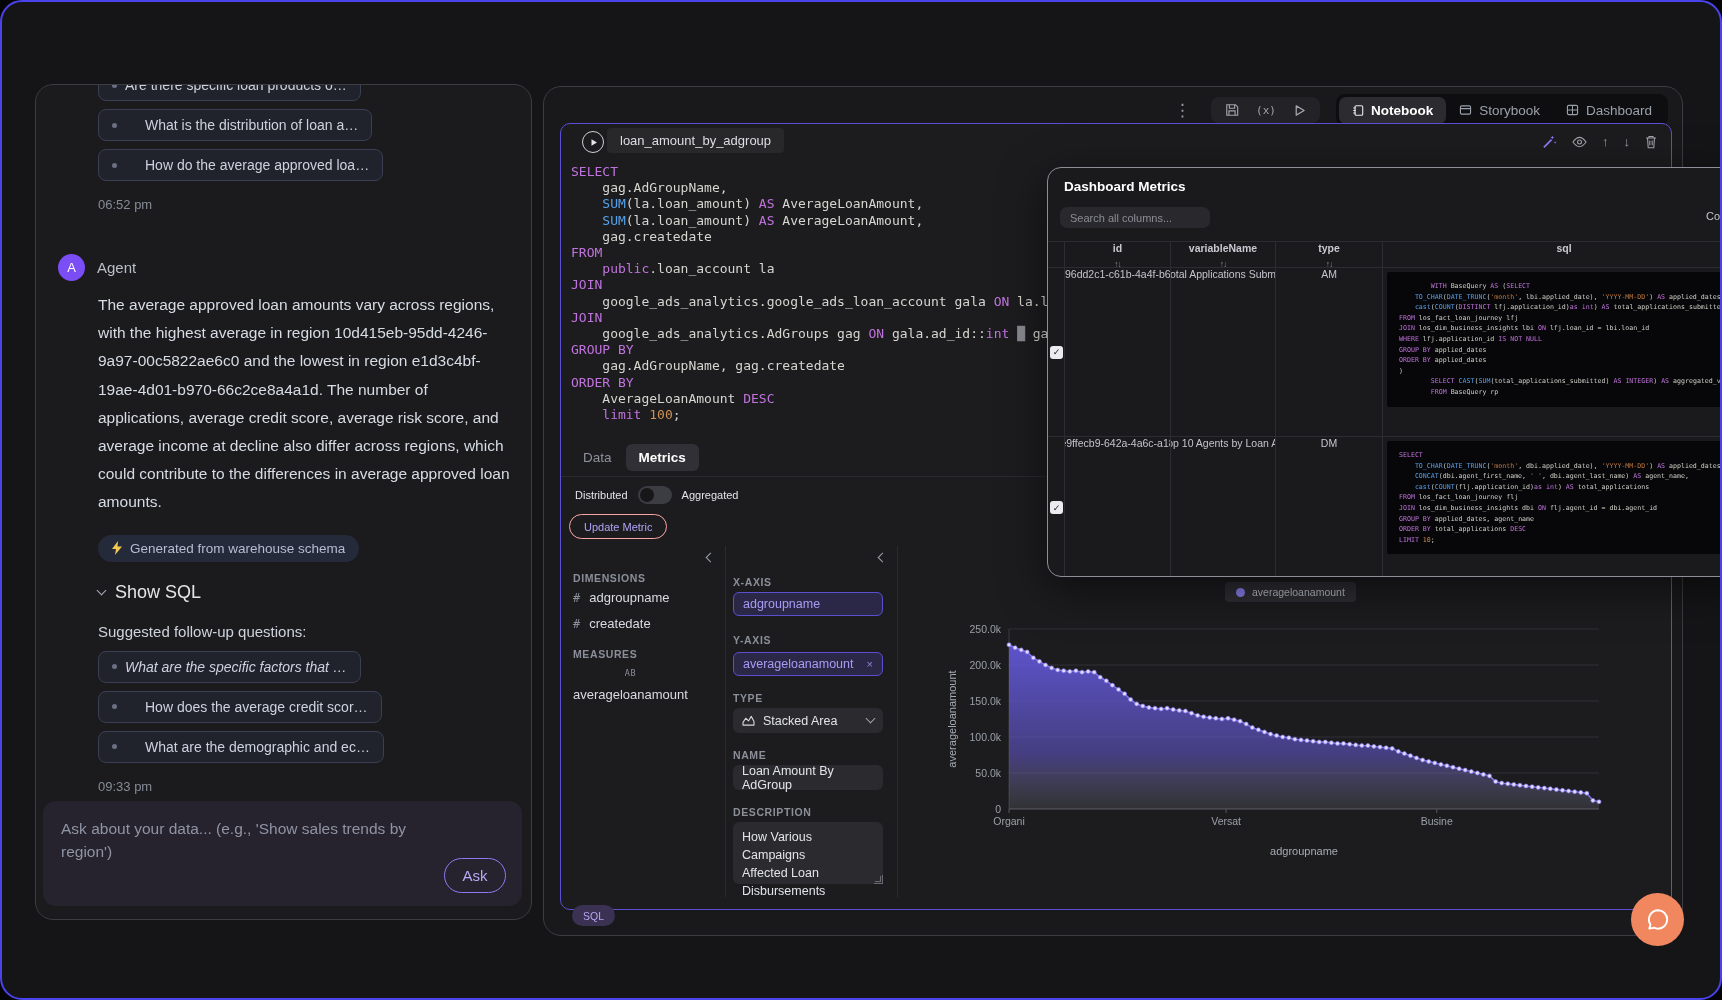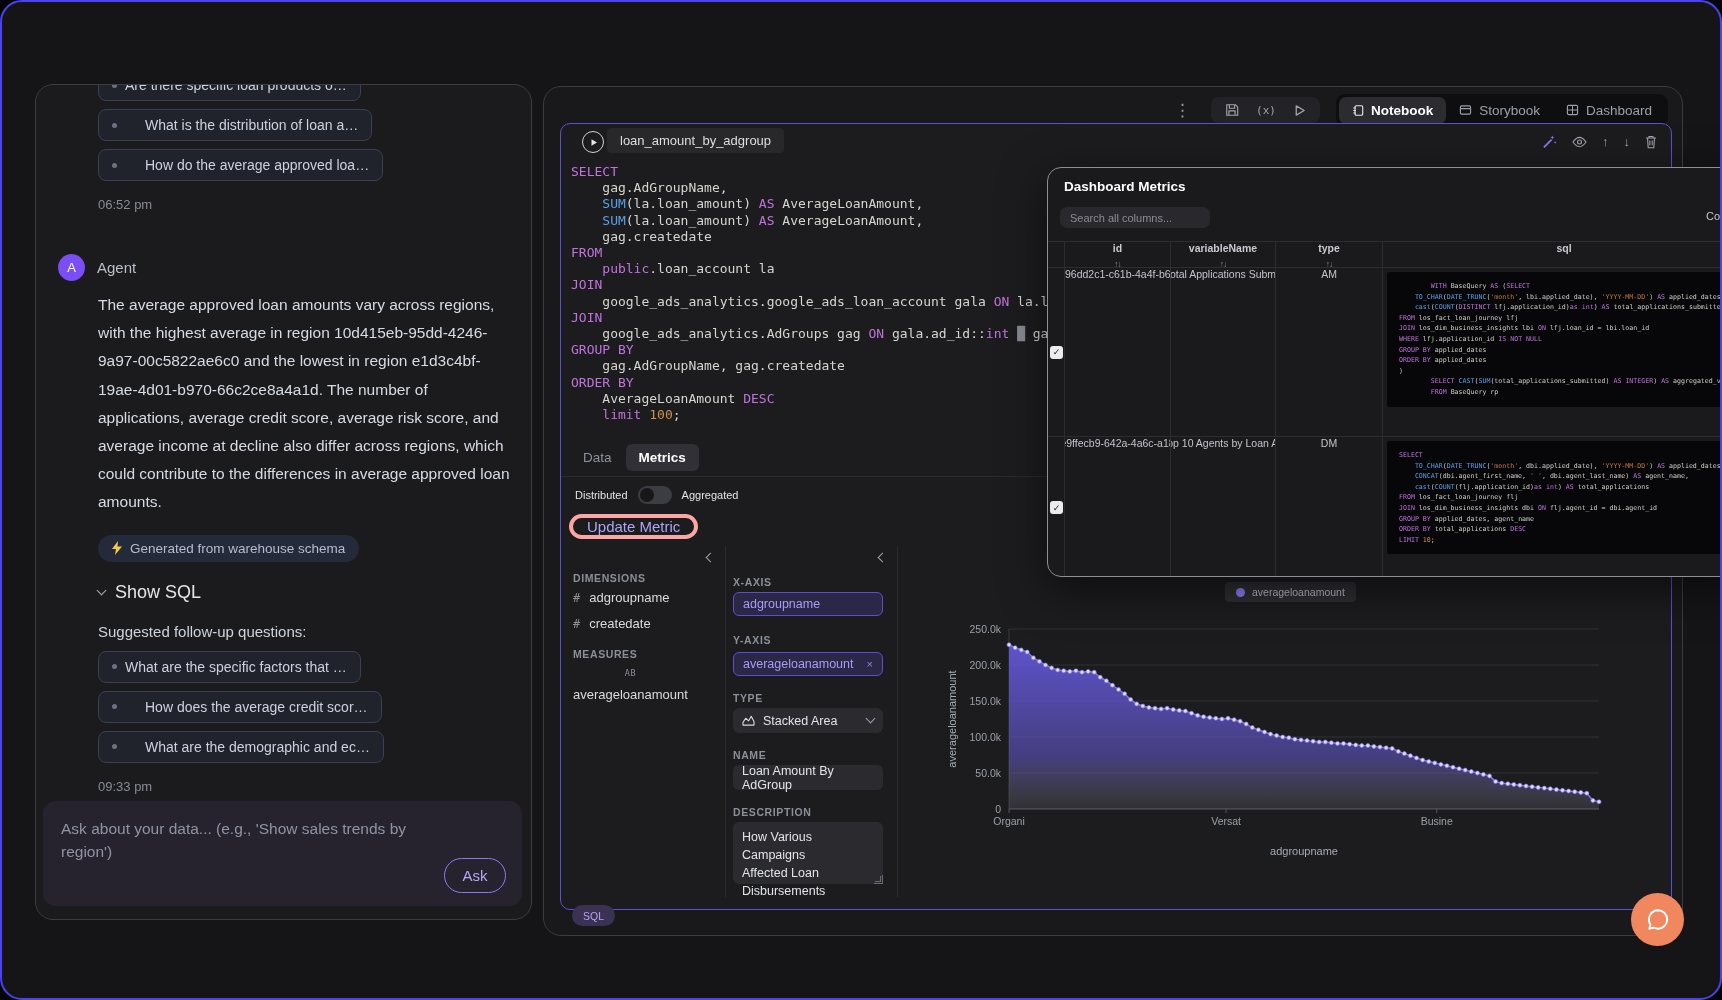--- a/index.html
+++ b/index.html
@@ -26,21 +26,21 @@
     width:412px; overflow-wrap:break-word; }
   .badge { display:flex; align-items:center; gap:8px; width:fit-content; margin-top:18px;
     background:#252a3a; border-radius:15px; padding:6px 14px; color:#b4bdd2; font-size:13.5px; }
   .bolt { width:10px; height:14px; display:inline-block; }
   .show-sql { display:flex; align-items:center; gap:10px; margin-top:20px; color:#e5e5e5; font-size:18px; }
   .chev-down { width:7px; height:7px; border-right:1.6px solid #aab; border-bottom:1.6px solid #aab;
     transform:rotate(45deg); display:inline-block; margin-top:-4px; }
   .chev-left { width:7px; height:7px; border-left:1.6px solid #9aa0aa; border-top:1.6px solid #9aa0aa;
     transform:rotate(-45deg); display:inline-block; }
   .fu-head { margin-top:20px; color:#ced3dc; font-size:15px; }
-  .fu-head + .chip { margin-top:11px; }
+  .fu-head + .chip { margin-top:11px;font-style:italic; }
   .chat-input { position:absolute; left:7px; right:9px; bottom:13px; height:105px;
     background:#26232f; border-radius:13px; }
   .chat-input .ph { position:absolute; left:18px; top:16px; width:390px; color:#8f93a3; font-size:15.5px; line-height:1.5; }
   .ask-btn { position:absolute; right:16px; bottom:13px; width:62px; height:35px;
     border:1.5px solid #8b7bf2; border-radius:18px; background:transparent; color:#b6aaf6;
     font-size:15px; font-family:inherit; }
 
   
   .nb-panel { position:absolute; left:541px; top:84px; width:1140px; height:850px;
     background:#19191c; border:1px solid #3c3c42; border-radius:18px; }
@@ -72,22 +72,22 @@
   .c-cur { color:#8a8a93; }
   .cell-tabs { position:absolute; top:320px; left:12px; display:flex; gap:4px; align-items:center; }
   .tab-data { padding:6px 10px; color:#8d929c; font-size:13.5px; }
   .tab-metrics { padding:6px 13px; background:#303036; border-radius:6px; color:#fff; font-size:13.5px; font-weight:bold; }
   .tab-divider { position:absolute; top:352px; left:0; right:0; height:1px; background:#2a2a2f; }
   .toggle-row { position:absolute; top:362px; left:14px; display:flex; align-items:center; gap:10px;
     color:#e2e4e9; font-size:11px; }
   .switch { width:34px; height:18px; background:#3c3c43; border-radius:9px; position:relative; }
   .switch .knob { position:absolute; left:2px; top:2px; width:14px; height:14px; border-radius:50%; background:#17171a; }
   .update-btn { position:absolute; top:390px; left:8px; height:25px; padding:0 14px;
-    border:4px solid #fca5a5; border-radius:13px; background:transparent; color:#b0a4f6;
-    font-size:15px; font-family:inherit; }
+    border:1px solid #fca5a5; border-radius:13px; background:transparent; color:#b0a4f6;
+    font-size:11px; font-family:inherit; }
 
   .v-div1 { position:absolute; left:164px; top:422px; bottom:12px; width:1px; background:#2a2a2f; }
   .v-div2 { position:absolute; left:336px; top:422px; bottom:12px; width:1px; background:#2a2a2f; }
   .sec-label { color:#8b8f99; font-size:10.5px; letter-spacing:0.6px; font-weight:bold; }
   .fields-col .sec-label, .fields-col .f-item { position:absolute; left:12px; }
   .f-item { display:flex; align-items:center; gap:9px; color:#d9dbe0; font-size:13px; }
   .h-ic { color:#8b8f99; font-size:12px; font-family:"DejaVu Sans Mono",monospace; }
   .h-ic.ab { font-size:8.5px; letter-spacing:0.5px; }
   .chev-pos1 { position:absolute; left:146px; top:430px; }
   .chev-pos2 { position:absolute; left:318px; top:430px; }

